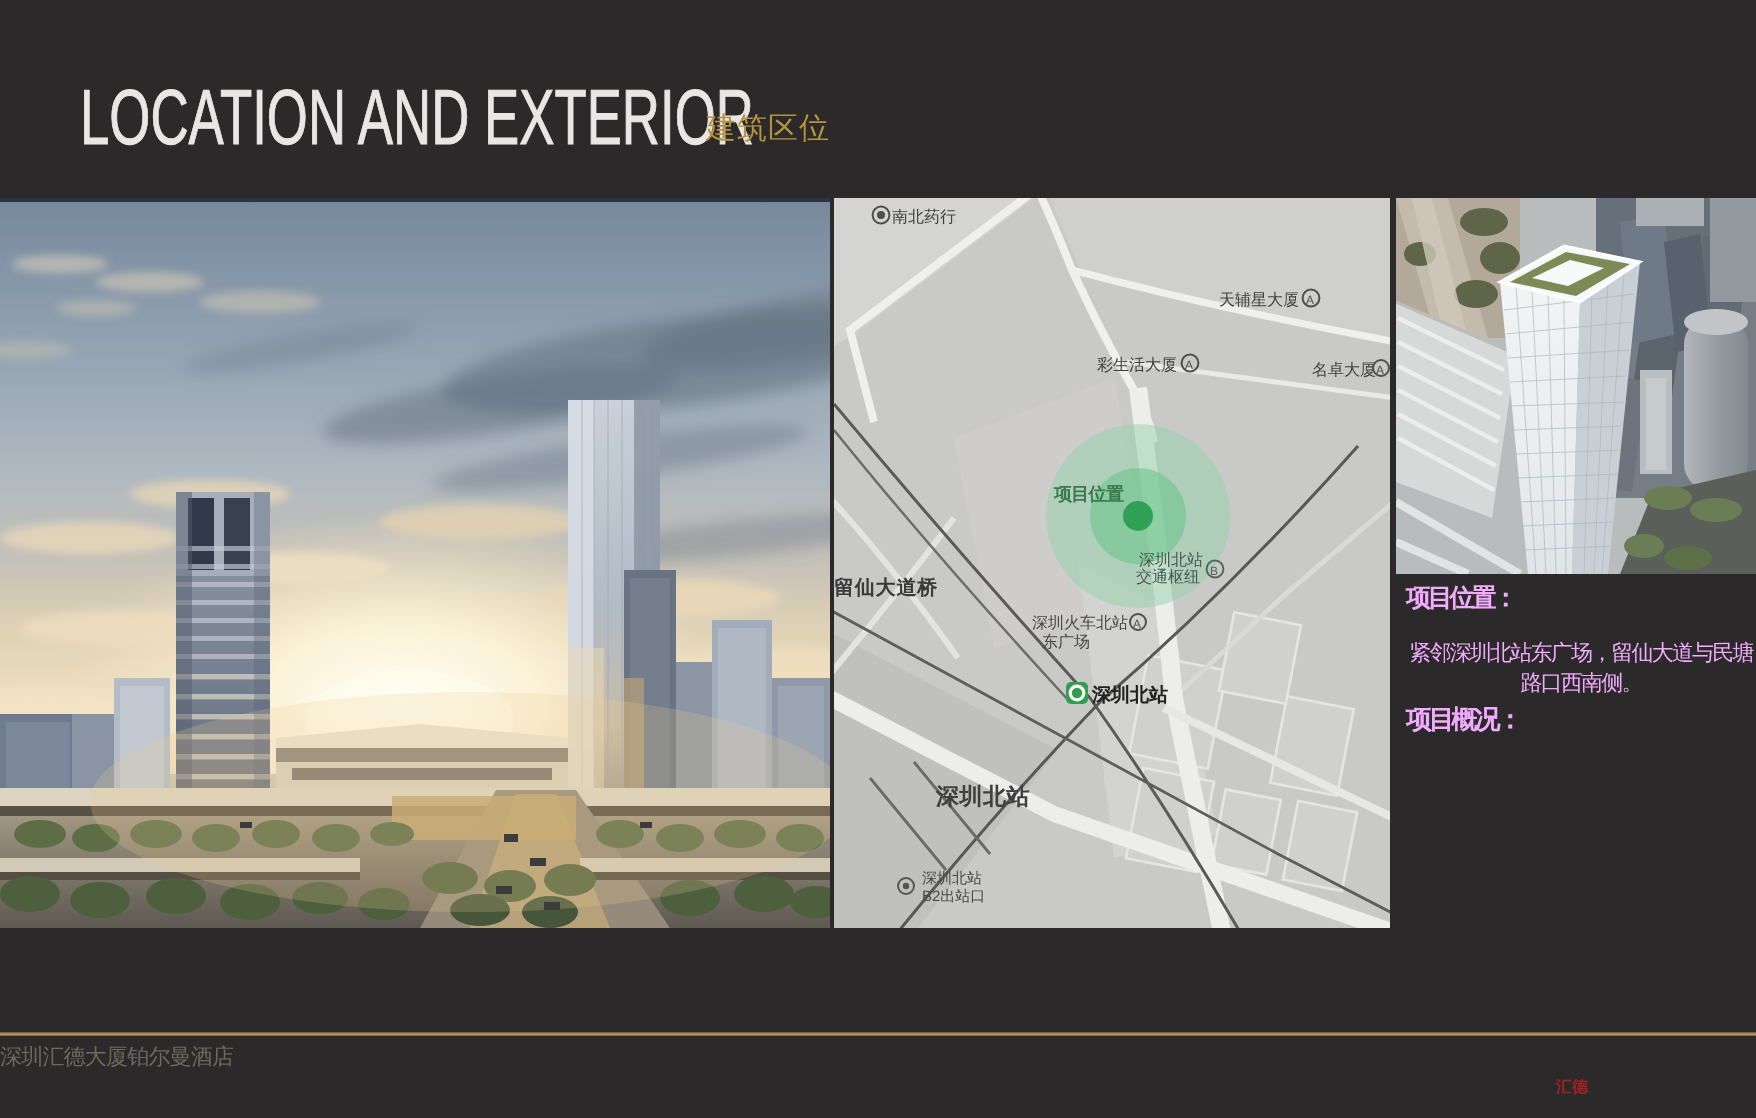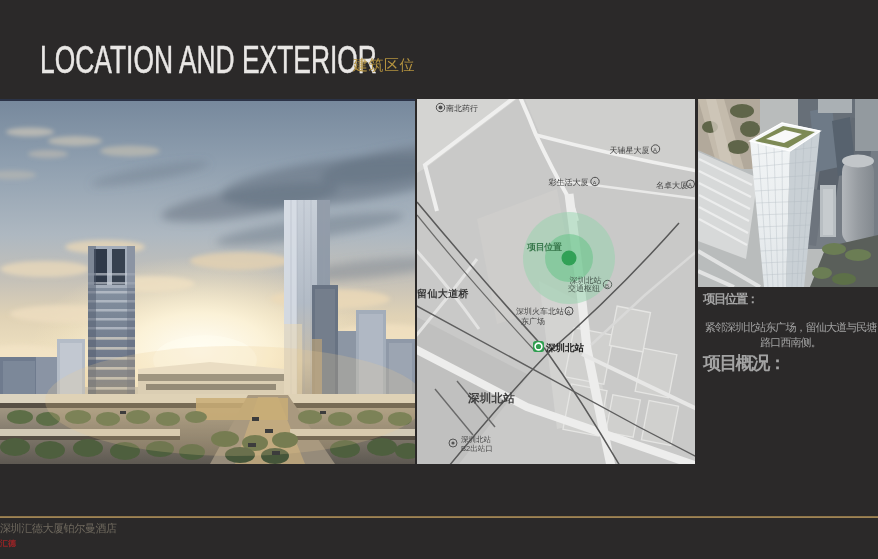--- a/index.html
+++ b/index.html
@@ -459,27 +459,27 @@
 
   <polygon points="52,42 84,24 122,32 92,52" fill="#f5f7f8" stroke="#e0e5e8" stroke-width="1"></polygon>
 
   <polygon points="57,42 85,27 117,33 90,49" fill="#7d8a55"></polygon>
 
   <polygon points="68,40 87,31 104,35 86,44" fill="#f8f9f9"></polygon>
 
   <polygon points="52,42 84,24 122,32 92,52" fill="none" stroke="#ffffff" stroke-width="1.4"></polygon>
 </svg>
 
-<div class="abs" style="left:703px;top:291px;width:175px;color:#a3a3a3;">
+<div class="abs" style="left:703px;top:291px;width:175px;color:#f0abfc;">
 
   <div style="font-size:12.5px;font-weight:bold;letter-spacing:-1.6px;">项目位置：</div>
 
   <div style="font-size:11px;line-height:14.6px;margin-top:12px;letter-spacing:-0.9px;white-space:nowrap;text-align:center;">紧邻深圳北站东广场，留仙大道与民塘<br>路口西南侧。</div>
 
-  <div style="font-size:18px;font-weight:bold;letter-spacing:-1.6px;margin-top:2px;">项目概况：</div>
+  <div style="font-size:13px;font-weight:bold;letter-spacing:-1.6px;margin-top:2px;">项目概况：</div>
 
 </div>
 
 <div class="abs" style="left:0;top:516px;width:878px;height:2px;background:linear-gradient(180deg,#6a5632,#bfa06a 60%,#6a5632);"></div>
 
 <div class="abs" style="left:0;top:521px;width:878px;font-size:11px;letter-spacing:-0.4px;color:#6f695e;">深圳汇德大厦铂尔曼酒店</div>
 
-<div class="abs" style="left:0;top:538px;width:878px;text-align:left;font-size:8px;color:#9c2326;font-weight:bold;">汇德</div>
+<div class="abs" style="left:0;top:538px;width:794px;text-align:right;font-size:8px;color:#9c2326;font-weight:bold;">汇德</div>
 
 </body></html>

